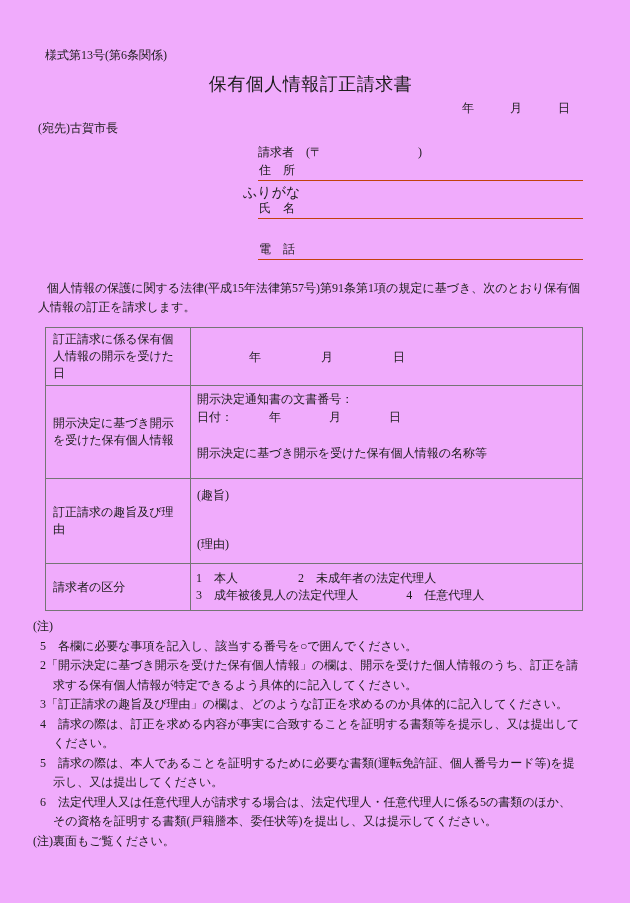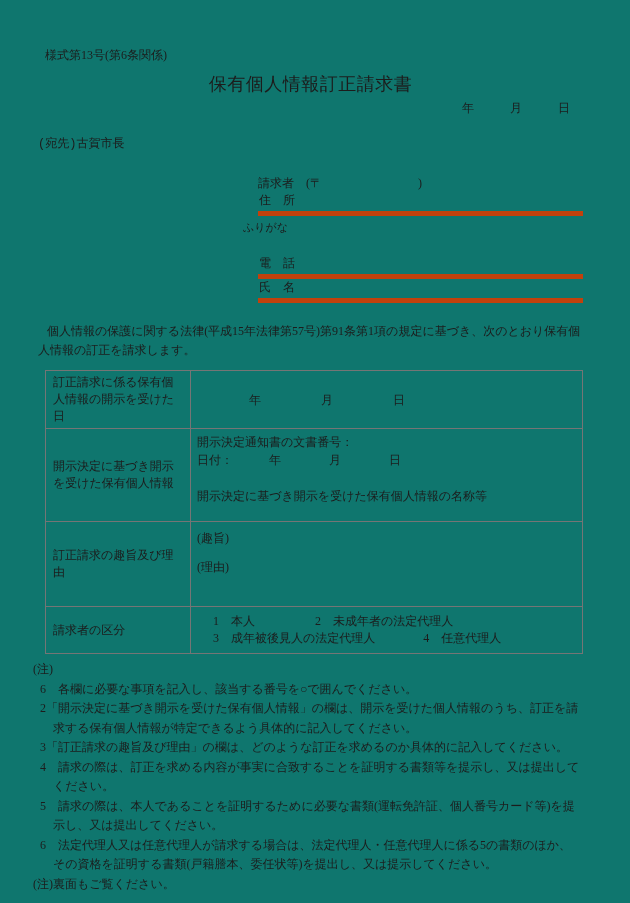--- a/index.html
+++ b/index.html
@@ -1,40 +1,40 @@
 <!DOCTYPE html>
 <html lang="ja"><head>
 <meta charset="utf-8">
 <style>
   * { margin: 0; padding: 0; box-sizing: border-box; }
   html, body { background: #fcfcfc; }
   .page {
     position: relative;
     width: 630px;
     height: 903px;
-    background: #0f766e;
+    background: #f0abfc;
     font-family: "Liberation Serif", "DejaVu Serif", serif;
     font-size: 12px;
     color: #1c1c1c;
     padding: 48px 47px 16px 38px;
     overflow: hidden;
   }
 
   
   .form-number { margin-left: 7px; line-height: 15px; }
   .doc-title { text-align: center; font-size: 18px; margin-top: 13px; line-height: 16px; letter-spacing: 0.5px; }
   .date-line-top { text-align: right; padding-right: 13px; margin-top: 9px; line-height: 15px; }
-  .addressee { margin-top: 21px; line-height: 15px; font-family: Liberation Mono, monospace; }
+  .addressee { margin-top: 5px; line-height: 15px; }
 
   
-  .requester { margin-left: 205px; margin-top: 24px; }
+  .requester { margin-left: 205px; margin-top: 9px; }
   .req-claimant { margin-left: 15px; line-height: 15px; }
-  .req-underlined { margin-left: 15px; border-bottom: 5px solid #c2410c; padding: 2px 0 3px 1px; line-height: 13px; font-family: Liberation Mono, monospace; }
+  .req-underlined { margin-left: 15px; border-bottom: 1px solid #c2410c; padding: 2px 0 3px 1px; line-height: 13px; }
   .req-address { margin-top: 2px; }
-  .req-furigana { font-size: 11px; margin-top: 5px; line-height: 13px; }
+  .req-furigana { font-size: 14px; margin-top: 5px; line-height: 13px; }
   .req-name { margin-top: 1px; }
   .req-phone { margin-top: 22px; }
 
   
   .body-paragraph { margin-top: 19px; line-height: 19px; text-indent: 9px; }
 
   
   .request-table {
     border-collapse: collapse;
     table-layout: fixed;
@@ -52,23 +52,23 @@
     line-height: 17px;
   }
   .td-cell { padding: 3px 6px; line-height: 18px; }
   .row-1 { height: 42px; }
   .row-1 .td-cell { padding-left: 58px; }
   .row-2 { height: 93px; }
   .row-2 .td-cell { vertical-align: top; padding-top: 4px; }
   .r2-name-line { margin-top: 18px; }
   .row-3 { height: 85px; }
   .row-3 .td-cell { vertical-align: top; padding-top: 7px; }
-  .r3-reason { margin-top: 11px; }
+  .r3-reason { margin-top: 31px; }
   .row-4 { height: 47px; }
-  .row-4 .td-cell { padding-left: 22px; line-height: 17px; }
+  .row-4 .td-cell { padding-left: 5px; line-height: 17px; }
   .row-5 { height: 52px; }
 
   
   .notes { margin-top: 6px; margin-left: -5px; line-height: 19.5px; }
   .note-item { margin-left: 7px; padding-left: 13px; text-indent: -13px; }
 </style>
 </head>
 <body>
 
 <div class="page">
@@ -80,25 +80,25 @@
   <div class="date-line-top">年　　　月　　　日</div>
 
   <div class="addressee">(宛先)古賀市長</div>
 
   <div class="requester">
     <div class="req-claimant">請求者　(〒　　　　　　　　)</div>
     <div class="req-underlined req-address">
       <span>住　所</span>
     </div>
     <div class="req-furigana">ふりがな</div>
+    <div class="req-underlined req-name">
+      <span>氏　名</span>
+    </div>
     <div class="req-underlined req-phone">
       <span>電　話</span>
-    </div>
-    <div class="req-underlined req-name">
-      <span>氏　名</span>
     </div>
   </div>
 
   <div class="body-paragraph">個人情報の保護に関する法律(平成15年法律第57号)第91条第1項の規定に基づき、次のとおり保有個人情報の訂正を請求します。</div>
 
   <table class="request-table">
     <tbody>
         <tr class="row-1">
       <td class="th-cell">訂正請求に係る保有個人情報の開示を受けた日</td>
       <td class="td-cell">年　　　　　月　　　　　日</td>
@@ -123,21 +123,21 @@
       <td class="td-cell">
         <div>1　本人　　　　　2　未成年者の法定代理人</div>
         <div>3　成年被後見人の法定代理人　　　　4　任意代理人</div>
       </td>
     </tr>
   </tbody>
     </table>
 
   <div class="notes">
     <div>(注)</div>
-    <div class="note-item">6　各欄に必要な事項を記入し、該当する番号を○で囲んでください。</div>
+    <div class="note-item">5　各欄に必要な事項を記入し、該当する番号を○で囲んでください。</div>
     <div class="note-item">2「開示決定に基づき開示を受けた保有個人情報」の欄は、開示を受けた個人情報のうち、訂正を請求する保有個人情報が特定できるよう具体的に記入してください。</div>
     <div class="note-item">3「訂正請求の趣旨及び理由」の欄は、どのような訂正を求めるのか具体的に記入してください。</div>
     <div class="note-item">4　請求の際は、訂正を求める内容が事実に合致することを証明する書類等を提示し、又は提出してください。</div>
     <div class="note-item">5　請求の際は、本人であることを証明するために必要な書類(運転免許証、個人番号カード等)を提示し、又は提出してください。</div>
     <div class="note-item">6　法定代理人又は任意代理人が請求する場合は、法定代理人・任意代理人に係る5の書類のほか、その資格を証明する書類(戸籍謄本、委任状等)を提出し、又は提示してください。</div>
     <div>(注)裏面もご覧ください。</div>
   </div>
 
 </div>
 

